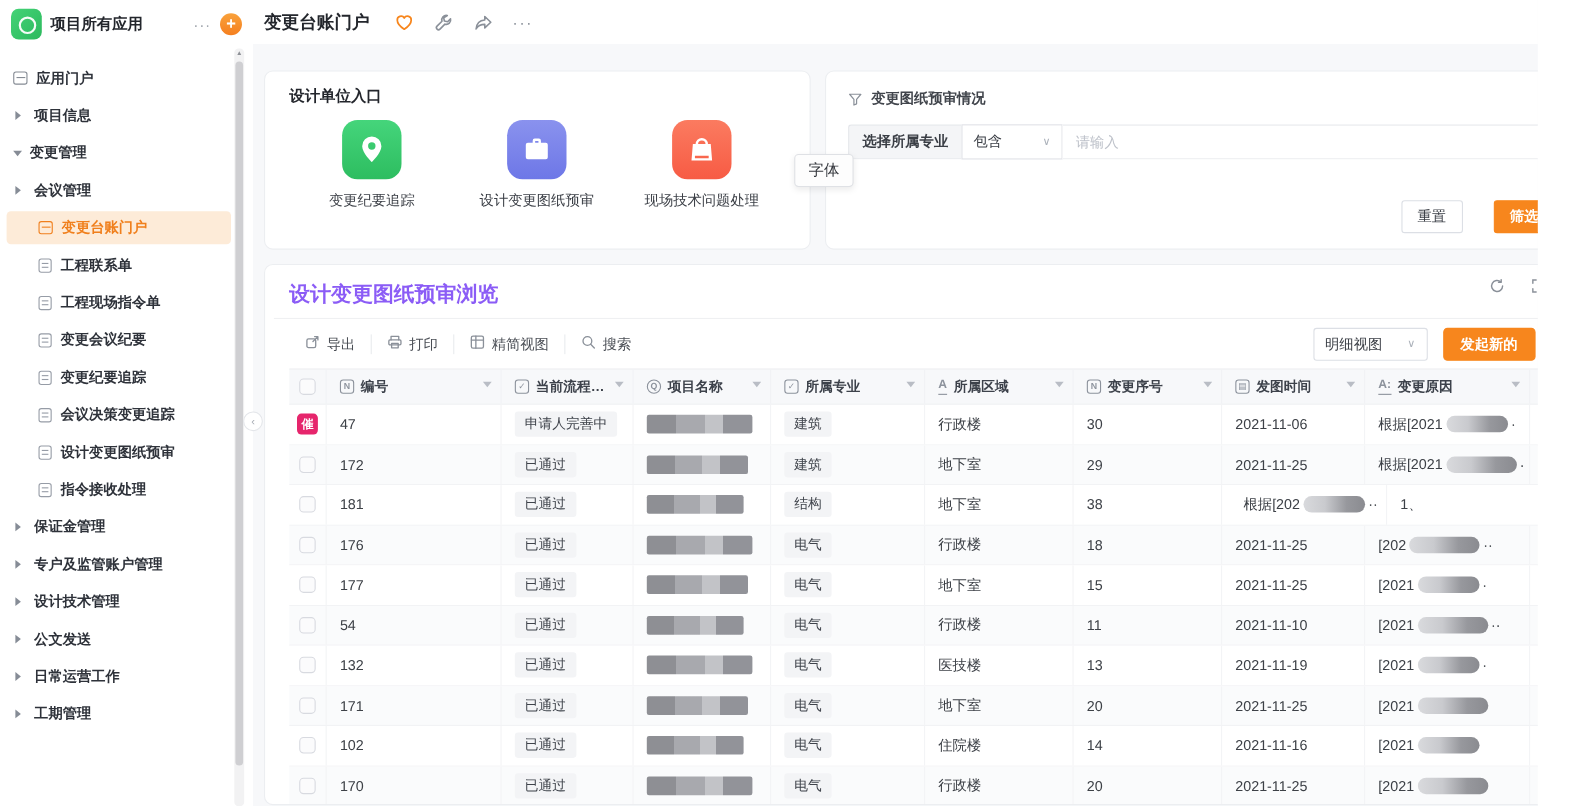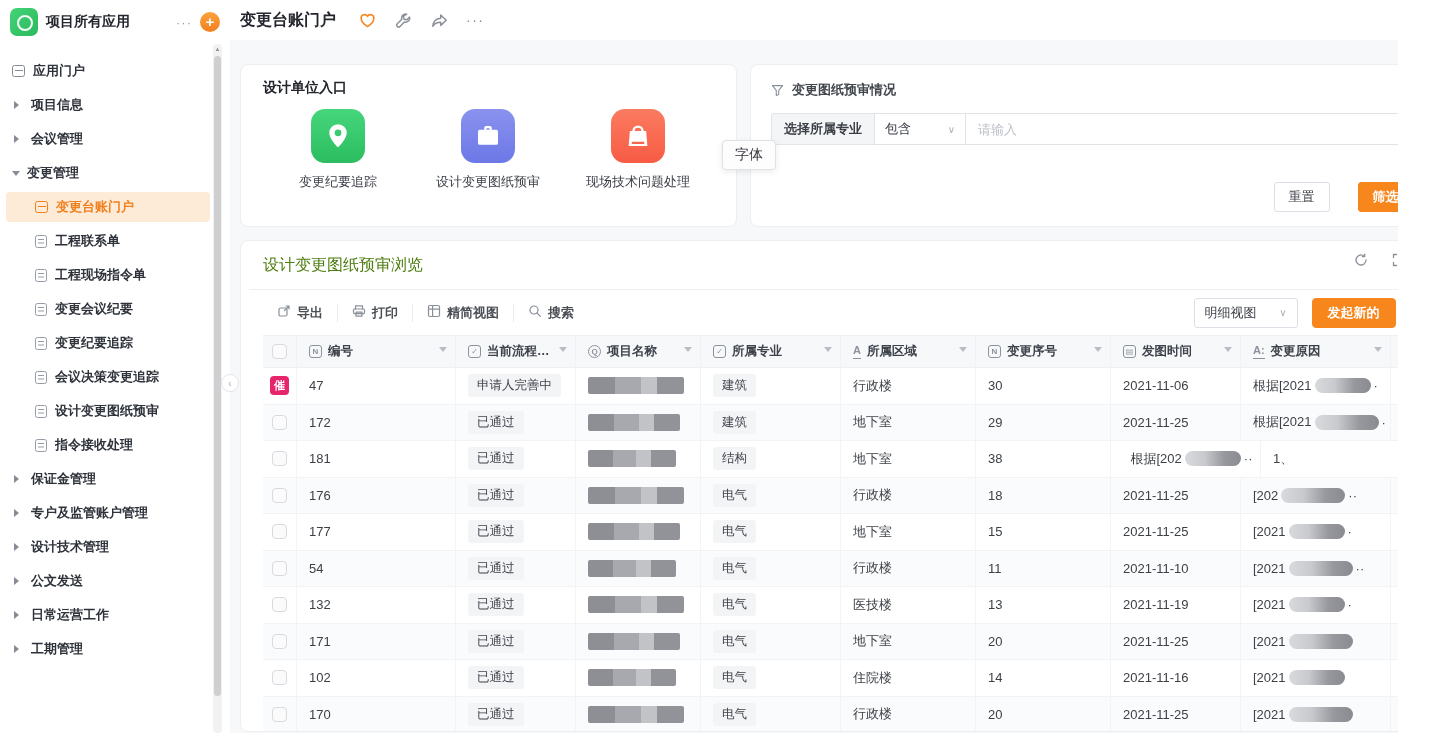--- a/index.html
+++ b/index.html
@@ -72,24 +72,24 @@
   .btn.ghost { background:#fff; border:1px solid #dcdfe5; color:#3a3e45; }
   .btn.primary { background:#f7861d; border:1px solid #f7861d; color:#fff; font-weight:600; }
 
   
   .tooltip { position:absolute; left:492px; top:140px; background:#fdfdfd; border:1px solid #dfe1e5; border-radius:4px; box-shadow:0 2px 6px rgba(0,0,0,.08); padding:5px 12px; font-size:14px; color:#33363c; z-index:9; }
 
   
   .tablecard { margin-top:13px; height:492px; position:relative; padding-top:14px; overflow:hidden; }
   .tbl-corner { position:absolute; top:10px; right:14px; display:flex; gap:20px; }
   .tbl-corner .tb-ic svg { width:14px; height:14px; }
-  .tbl-title { font-size:16px; font-weight:400; color:#4d7c0f; margin-left:22px; height:26px; }
+  .tbl-title { font-size:19px; font-weight:700; color:#8b5cf6; margin-left:22px; height:26px; }
   .tbl-toolbar { display:flex; align-items:center; justify-content:space-between; border-top:1px solid #eff0f2; margin:8px 8px 0 8px; height:46px; padding:0 14px; }
   .tools { display:flex; align-items:center; }
-  .tool { display:flex; align-items:center; gap:6px; padding:0 14px; font-size:13px; color:#4a4e55; cursor:pointer; border-right:1px solid #e9ebee; height:18px;font-weight:bold; }
+  .tool { display:flex; align-items:center; gap:6px; padding:0 14px; font-size:13px; color:#4a4e55; cursor:pointer; border-right:1px solid #e9ebee; height:18px; }
   .tool:last-child { border-right:none; }
   .tool svg { width:14px; height:14px; }
   .tbl-right { display:flex; align-items:center; gap:14px; margin-right:4px; }
   .view-select { display:flex; align-items:center; justify-content:space-between; width:104px; height:30px; padding:0 10px; border:1px solid #dcdfe5; border-radius:3px; background:#fff; font-size:13px; color:#3a3e45; cursor:pointer; }
   .view-select .chev { color:#aab0b9; font-size:10px; }
   .btn.new { min-width:84px; border-radius:4px; }
 
   
   .tbl { margin-left:22px; }
   .thead { display:flex; height:33px; background:#f7f8fa; border-top:1px solid #eff0f2; border-bottom:1px solid #eff0f2; align-items:center; }
@@ -126,26 +126,26 @@
     <nav class="sb-nav" id="sb-nav">
         <div class="sb-item  ">
           <span class="ic portal"></span>
           <span class="lbl">应用门户</span>
         </div>
         <div class="sb-item">
           <span class="tri "></span>
           <span class="lbl">项目信息</span>
         </div>
         <div class="sb-item">
-          <span class="tri "></span>
-          <span class="lbl">会议管理</span>
-        </div>
-        <div class="sb-item">
           <span class="tri down"></span>
           <span class="lbl">变更管理</span>
+        </div>
+        <div class="sb-item">
+          <span class="tri "></span>
+          <span class="lbl">会议管理</span>
         </div>
         <div class="sb-item sub active">
           <span class="ic portal"></span>
           <span class="lbl">变更台账门户</span>
         </div>
         <div class="sb-item sub ">
           <span class="ic doc"></span>
           <span class="lbl">工程联系单</span>
         </div>
         <div class="sb-item sub ">

